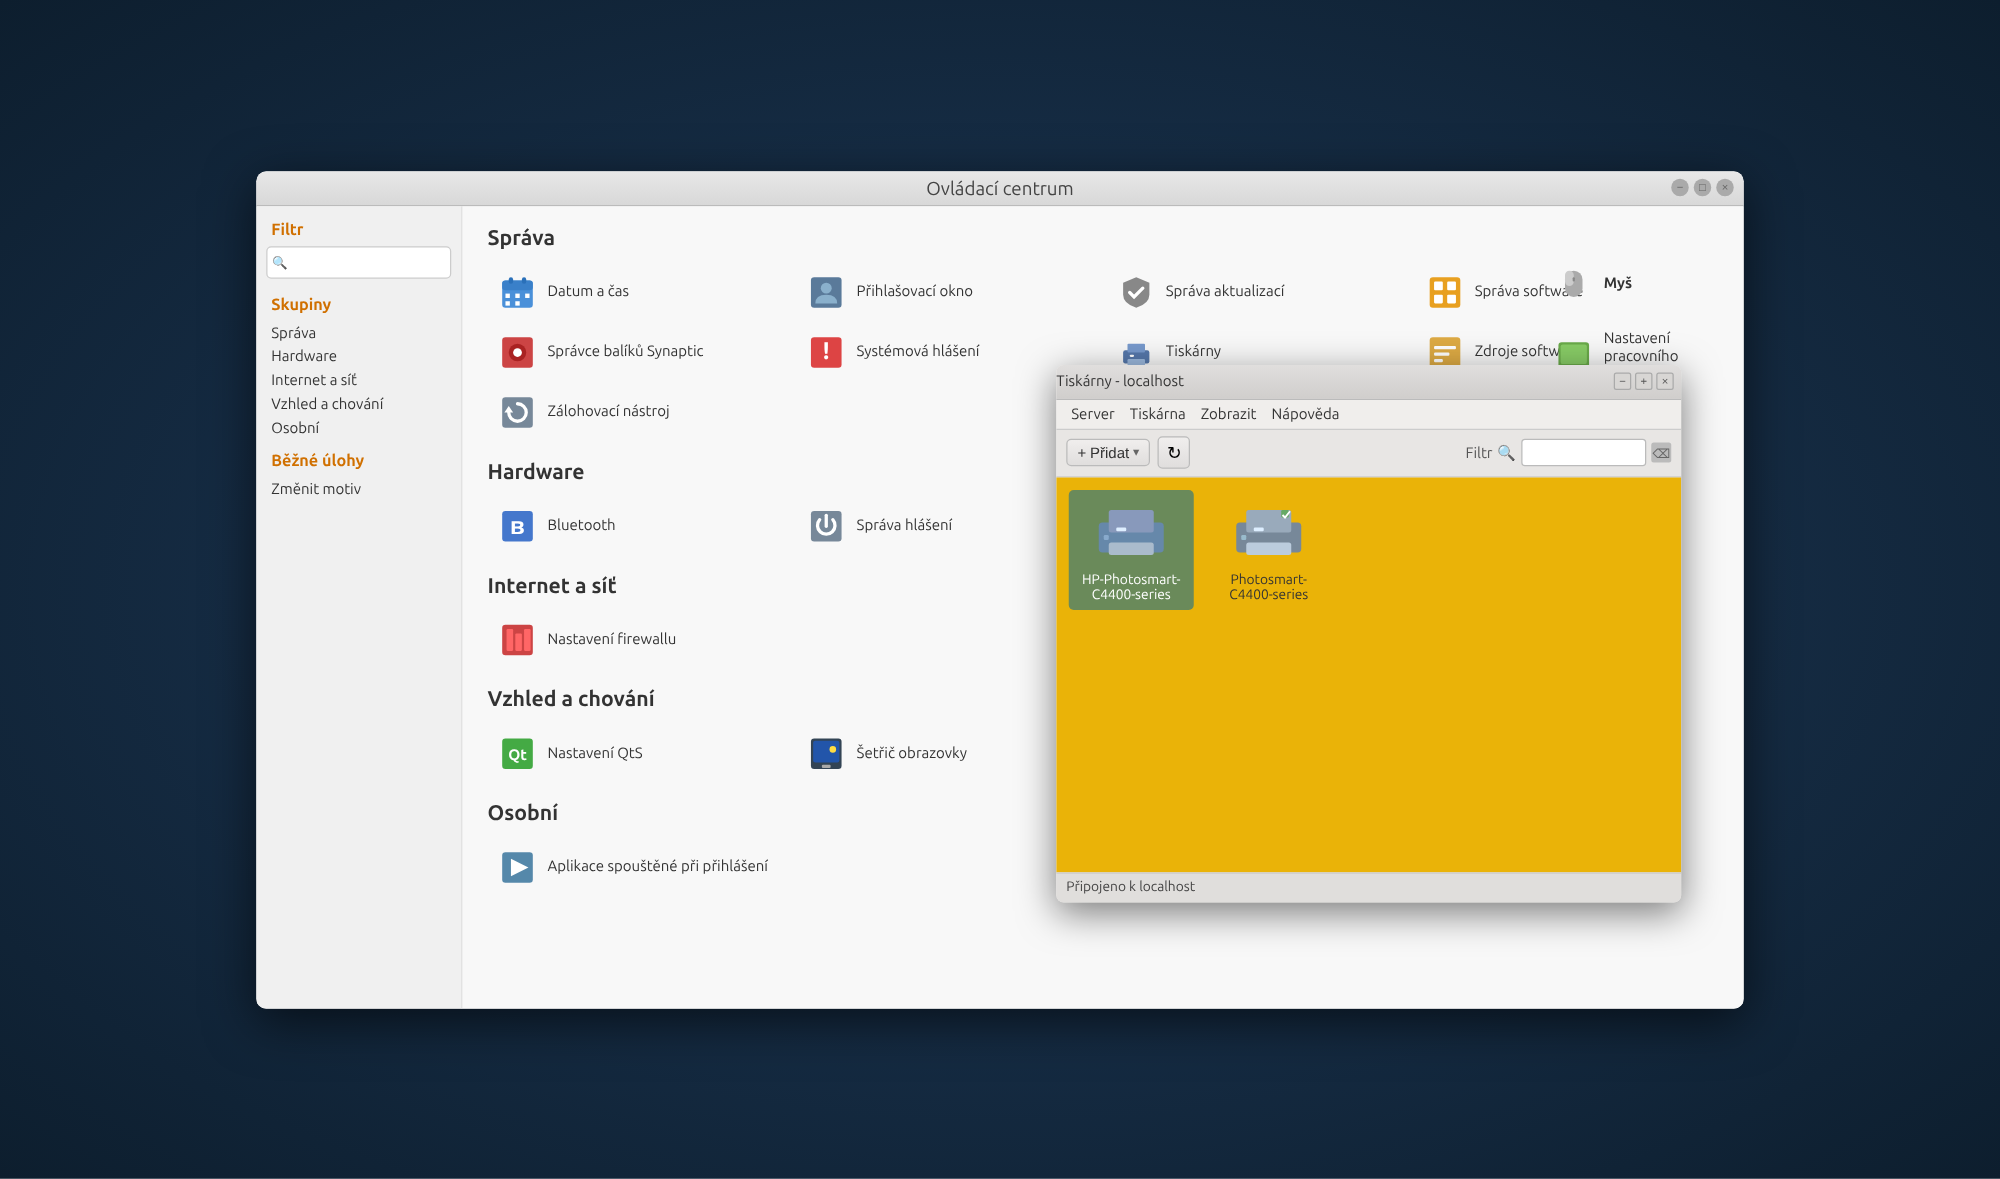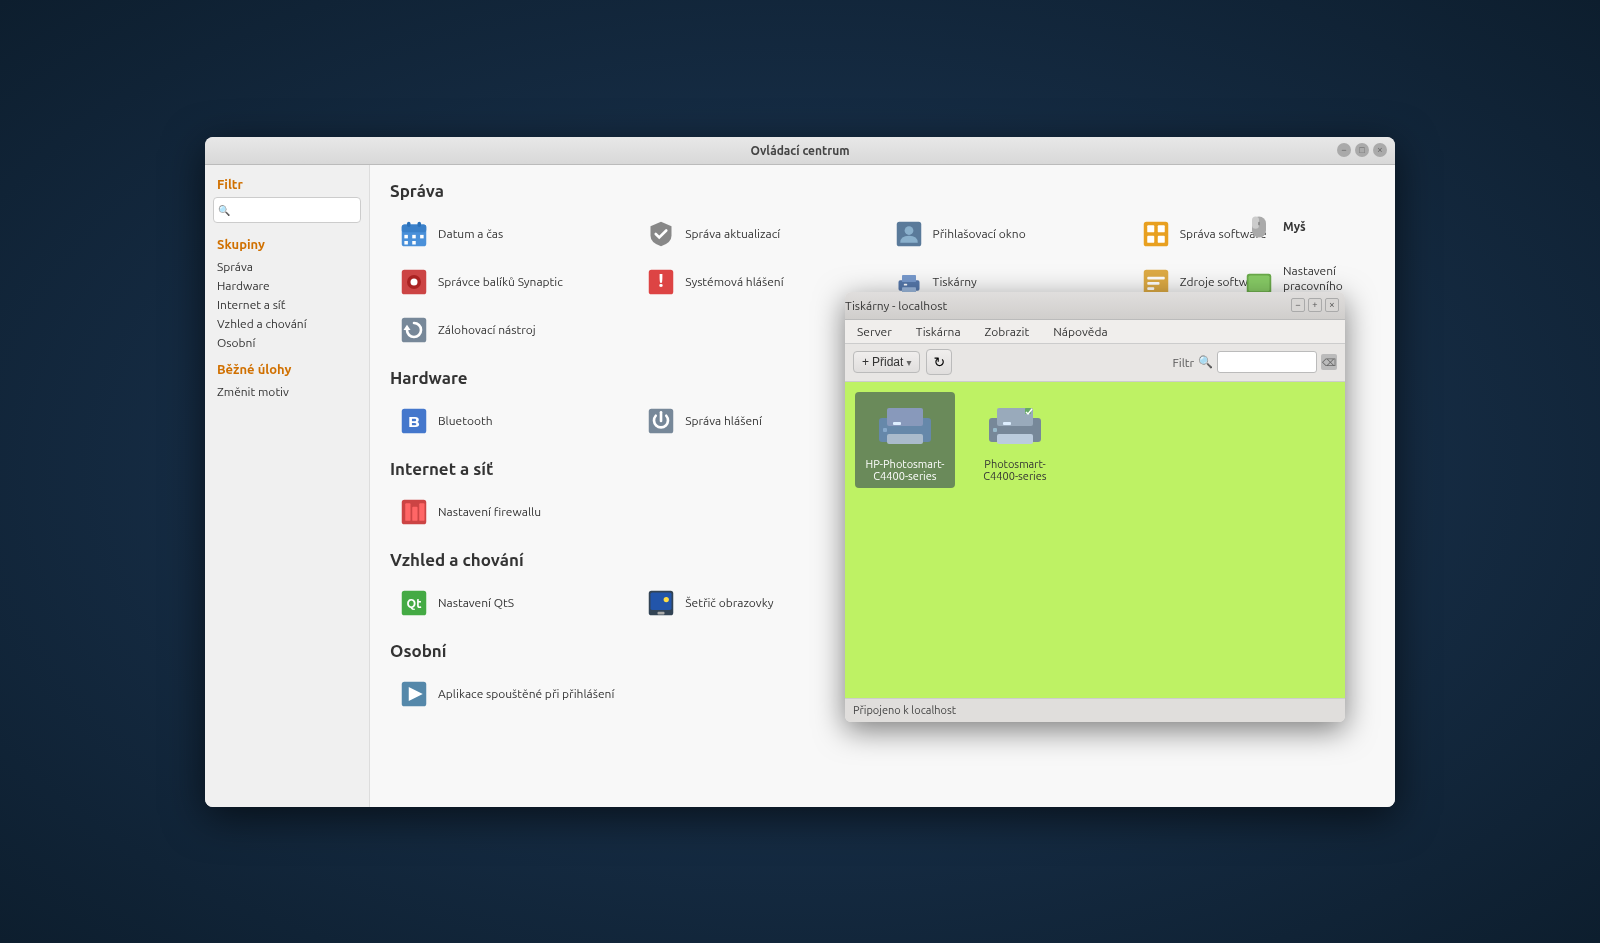--- a/index.html
+++ b/index.html
@@ -31,23 +31,22 @@
       height: 28px;
       background: linear-gradient(to bottom, #e8e8e8, #d8d8d8);
       display: flex;
       align-items: center;
       justify-content: center;
       border-bottom: 1px solid #bbb;
       position: relative;
       border-radius: 8px 8px 0 0;
     }
     .titlebar-title {
-      font-size: 12px;
+      font-size: 15px;
       color: #444;
-      font-weight: bold;
     }
     .titlebar-controls {
       position: absolute;
       right: 8px;
       display: flex;
       gap: 4px;
     }
     .titlebar-btn {
       width: 14px; height: 14px;
       border-radius: 50%;
@@ -220,21 +219,21 @@
       color: #555;
     }
 
     .dialog-menubar {
       height: 24px;
       background: #f0eeec;
       border-bottom: 1px solid #ccc;
       display: flex;
       align-items: center;
       padding: 0 6px;
-      gap: 12px;
+      gap: 0;
       flex-shrink: 0;
     }
     .menu-item {
       font-size: 12px;
       color: #333;
       padding: 2px 6px;
       cursor: pointer;
       border-radius: 3px;
     }
 
@@ -305,21 +304,21 @@
       color: #666;
     }
 
     .dialog-content {
       flex: 1;
       padding: 10px;
       display: flex;
       align-items: flex-start;
       gap: 10px;
       overflow: auto;
-      background: #bef264;
+      background: #eab308;
     }
 
     .printer-item {
       width: 100px;
       display: flex;
       flex-direction: column;
       align-items: center;
       gap: 4px;
       cursor: pointer;
       padding: 6px;
@@ -422,35 +421,35 @@
                     <rect x="23" y="17" width="4" height="4" fill="white"></rect>
                     <rect x="5" y="24" width="4" height="4" fill="white"></rect>
                     <rect x="14" y="24" width="4" height="4" fill="white"></rect>
                   </svg>
               </div>
               <span class="item-label">Datum a čas</span>
             </div>
             <div class="grid-item">
               <div class="item-icon">
                 <svg class="svg-icon" viewBox="0 0 32 32">
-                    <path d="M16 2 L28 7 L28 18 Q28 26 16 30 Q4 26 4 18 L4 7 Z" fill="#888"></path>
-                    <path d="M10 16 L14 20 L22 12" stroke="white" stroke-width="3" fill="none" stroke-linecap="round"></path>
-                  </svg>
-              </div>
-              <span class="item-label">Správa aktualizací</span>
-            </div>
-            <div class="grid-item">
-              <div class="item-icon">
-                <svg class="svg-icon" viewBox="0 0 32 32">
                     <rect x="2" y="2" width="28" height="28" rx="3" fill="#5a7a9a"></rect>
                     <circle cx="16" cy="12" r="5" fill="#8ab0cc"></circle>
                     <path d="M6 26 Q6 18 16 18 Q26 18 26 26" fill="#8ab0cc"></path>
                   </svg>
               </div>
               <span class="item-label">Přihlašovací okno</span>
+            </div>
+            <div class="grid-item">
+              <div class="item-icon">
+                <svg class="svg-icon" viewBox="0 0 32 32">
+                    <path d="M16 2 L28 7 L28 18 Q28 26 16 30 Q4 26 4 18 L4 7 Z" fill="#888"></path>
+                    <path d="M10 16 L14 20 L22 12" stroke="white" stroke-width="3" fill="none" stroke-linecap="round"></path>
+                  </svg>
+              </div>
+              <span class="item-label">Správa aktualizací</span>
             </div>
             <div class="grid-item">
               <div class="item-icon">
                 <svg class="svg-icon" viewBox="0 0 32 32">
                     <rect x="2" y="2" width="28" height="28" rx="3" fill="#e8a020"></rect>
                     <rect x="6" y="6" width="8" height="8" rx="1" fill="white"></rect>
                     <rect x="18" y="6" width="8" height="8" rx="1" fill="white"></rect>
                     <rect x="6" y="18" width="8" height="8" rx="1" fill="white"></rect>
                     <rect x="18" y="18" width="8" height="8" rx="1" fill="white"></rect>
                   </svg>

